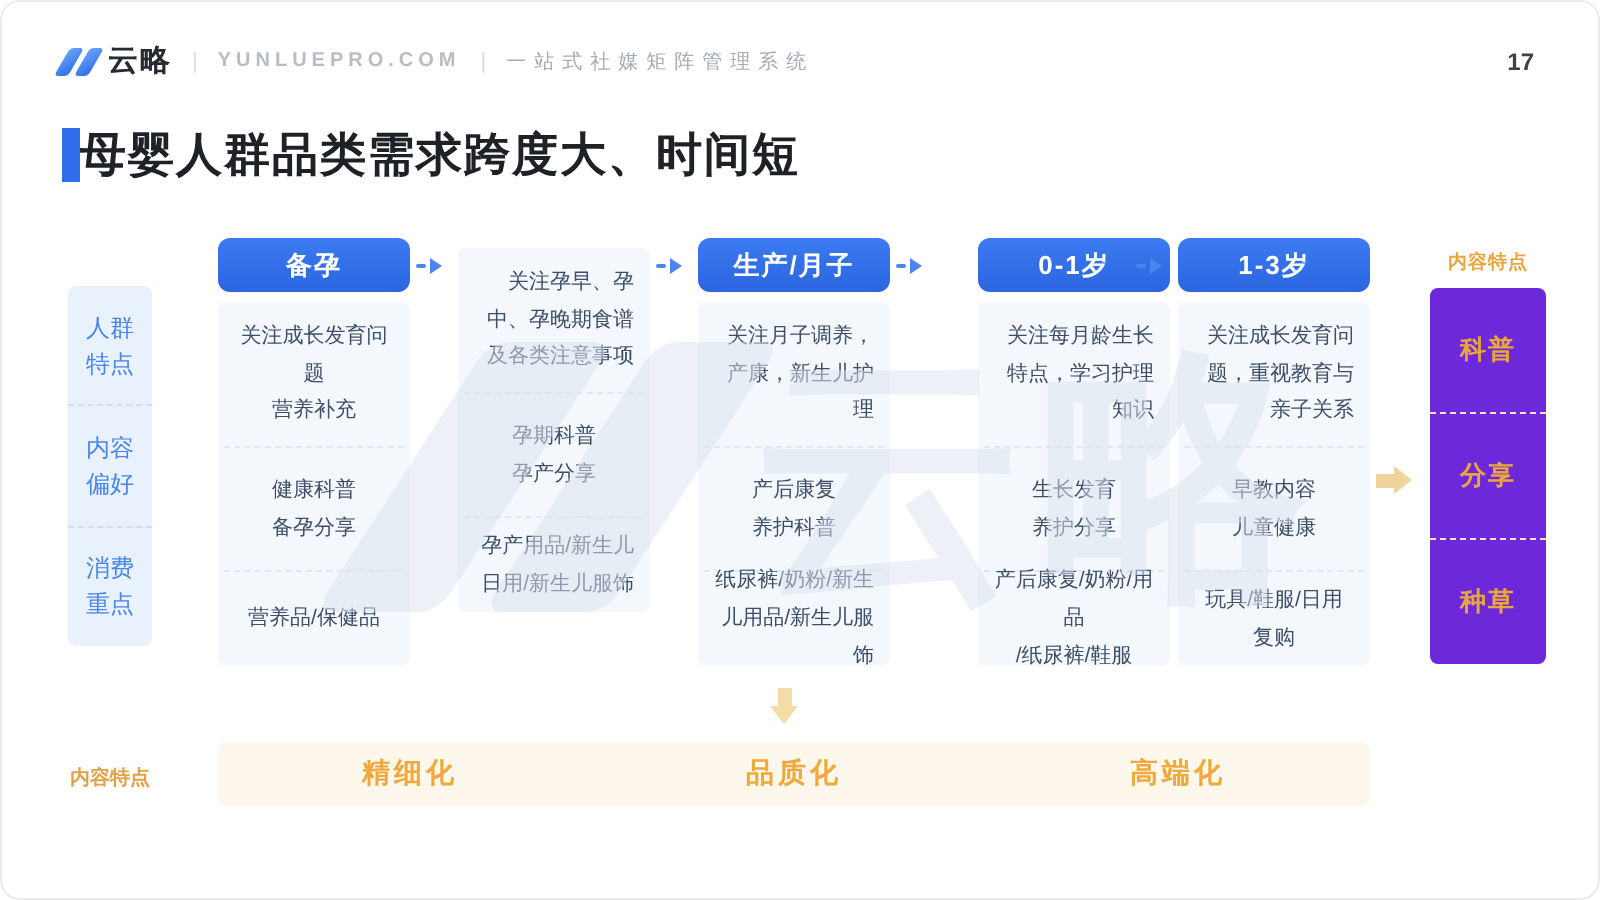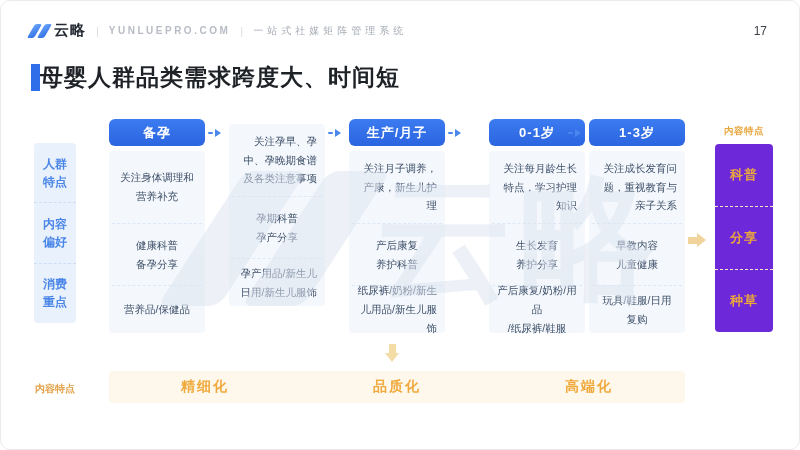--- a/index.html
+++ b/index.html
@@ -10,32 +10,32 @@
   
   .top { position: absolute; top: 20px; left: 30px; right: 32px; display: flex; align-items: center; gap: 10px; }
   .logo { display: flex; align-items: center; gap: 6px; }
   .slashes { display: flex; gap: 3px; }
   .slashes i { display: block; width: 7px; height: 14px; border-radius: 2px;
                background: linear-gradient(135deg, #6aa6f8, #2f6ee8); transform: skewX(-30deg); }
   .logo-text { font-size: 15px; font-weight: bold; color: #252a33; letter-spacing: 1px; }
   .sep { color: #d9dde3; font-size: 11px; }
   .domain { font-size: 10px; color: #b7bcc5; letter-spacing: 2.5px; font-weight: bold; }
   .tagline { font-size: 10px; color: #a6acb6; letter-spacing: 4px; }
-  .page { margin-left: auto; font-size: 12px; color: #3c4047; font-weight: normal; }
+  .page { margin-left: auto; font-size: 12px; color: #3c4047; font-weight: bold; }
 
   
   .title-row { position: absolute; top: 61px; left: 30px; display: flex; align-items: center; }
   .title-bar { width: 9px; height: 27px; background: #2f6ee8; }
   h1 { font-size: 23px; color: #1e2227; font-weight: bold; letter-spacing: 1px; }
 
   
   .row-labels { position: absolute; left: 33px; top: 142px; width: 42px; height: 180px;
                 background: #e9f1fc; border-radius: 4px; display: flex; flex-direction: column; }
   .row-label { flex: 1; display: flex; align-items: center; justify-content: center;
-               font-size: 12px; font-weight: bold; color: #4a85e8; white-space: pre-line;
+               font-size: 12px; font-weight: normal; color: #4a85e8; white-space: pre-line;
                text-align: center; line-height: 1.5; }
   .row-label + .row-label { border-top: 1px dashed #cddff5; }
 
   
   .col { position: absolute; top: 118px; width: 96px; }
   .pill { height: 27px; border-radius: 6px; background: linear-gradient(180deg, #3b7bf0, #2b65e0);
           color: #fff; font-size: 13px; font-weight: bold; display: flex; align-items: center;
           justify-content: center; letter-spacing: 1px; }
   .strip { margin-top: 5px; background: #f4f8fd; border-radius: 4px; height: 182px;
            display: flex; flex-direction: column; padding: 0 3px; }
@@ -118,21 +118,21 @@
 特点</div>
     <div class="row-label">内容
 偏好</div>
     <div class="row-label">消费
 重点</div>
   </div>
 
   <div class="col" style="left:108px">
     <div class="pill">备孕</div>
     <div class="strip">
-      <div class="cell r1">关注身体调理和
+      <div class="cell r1">关注成长发育问题
 营养补充</div>
       <div class="cell r2">健康科普
 备孕分享</div>
       <div class="cell r3">营养品/保健品</div>
     </div>
   </div>
 
   <div class="flow-arrow" style="left:207px">
       <span class="d"></span>
       <span class="t"></span>

